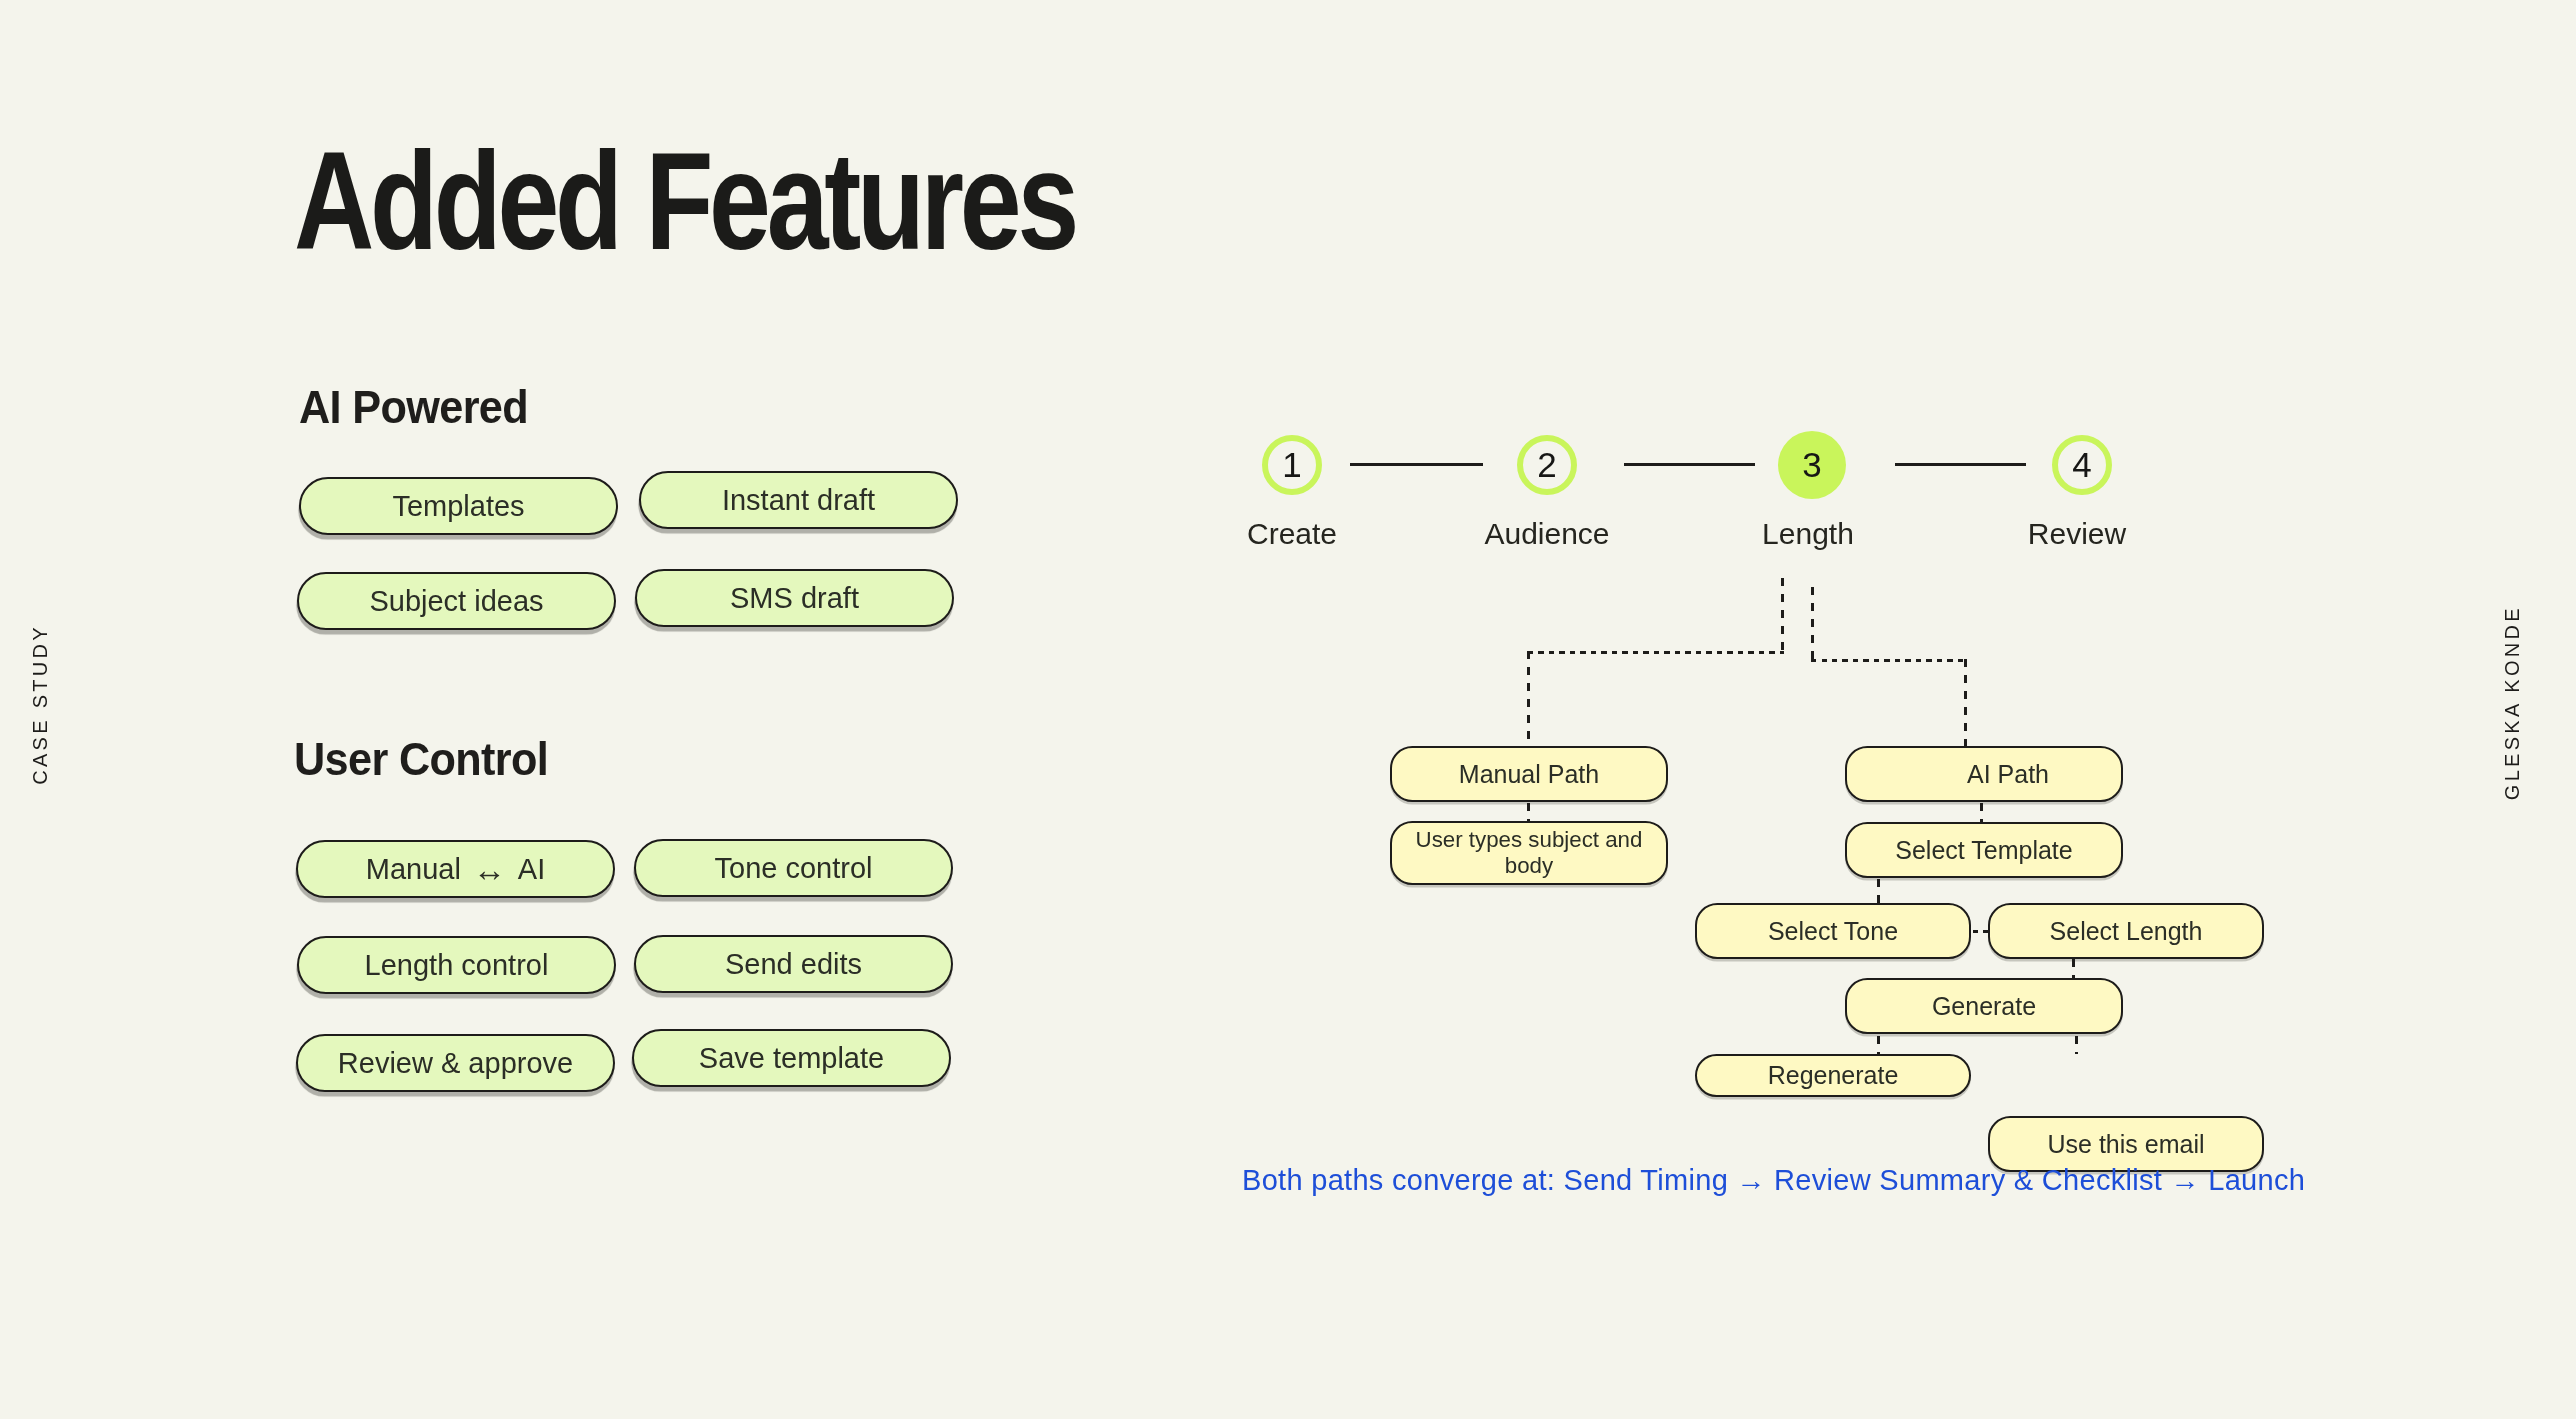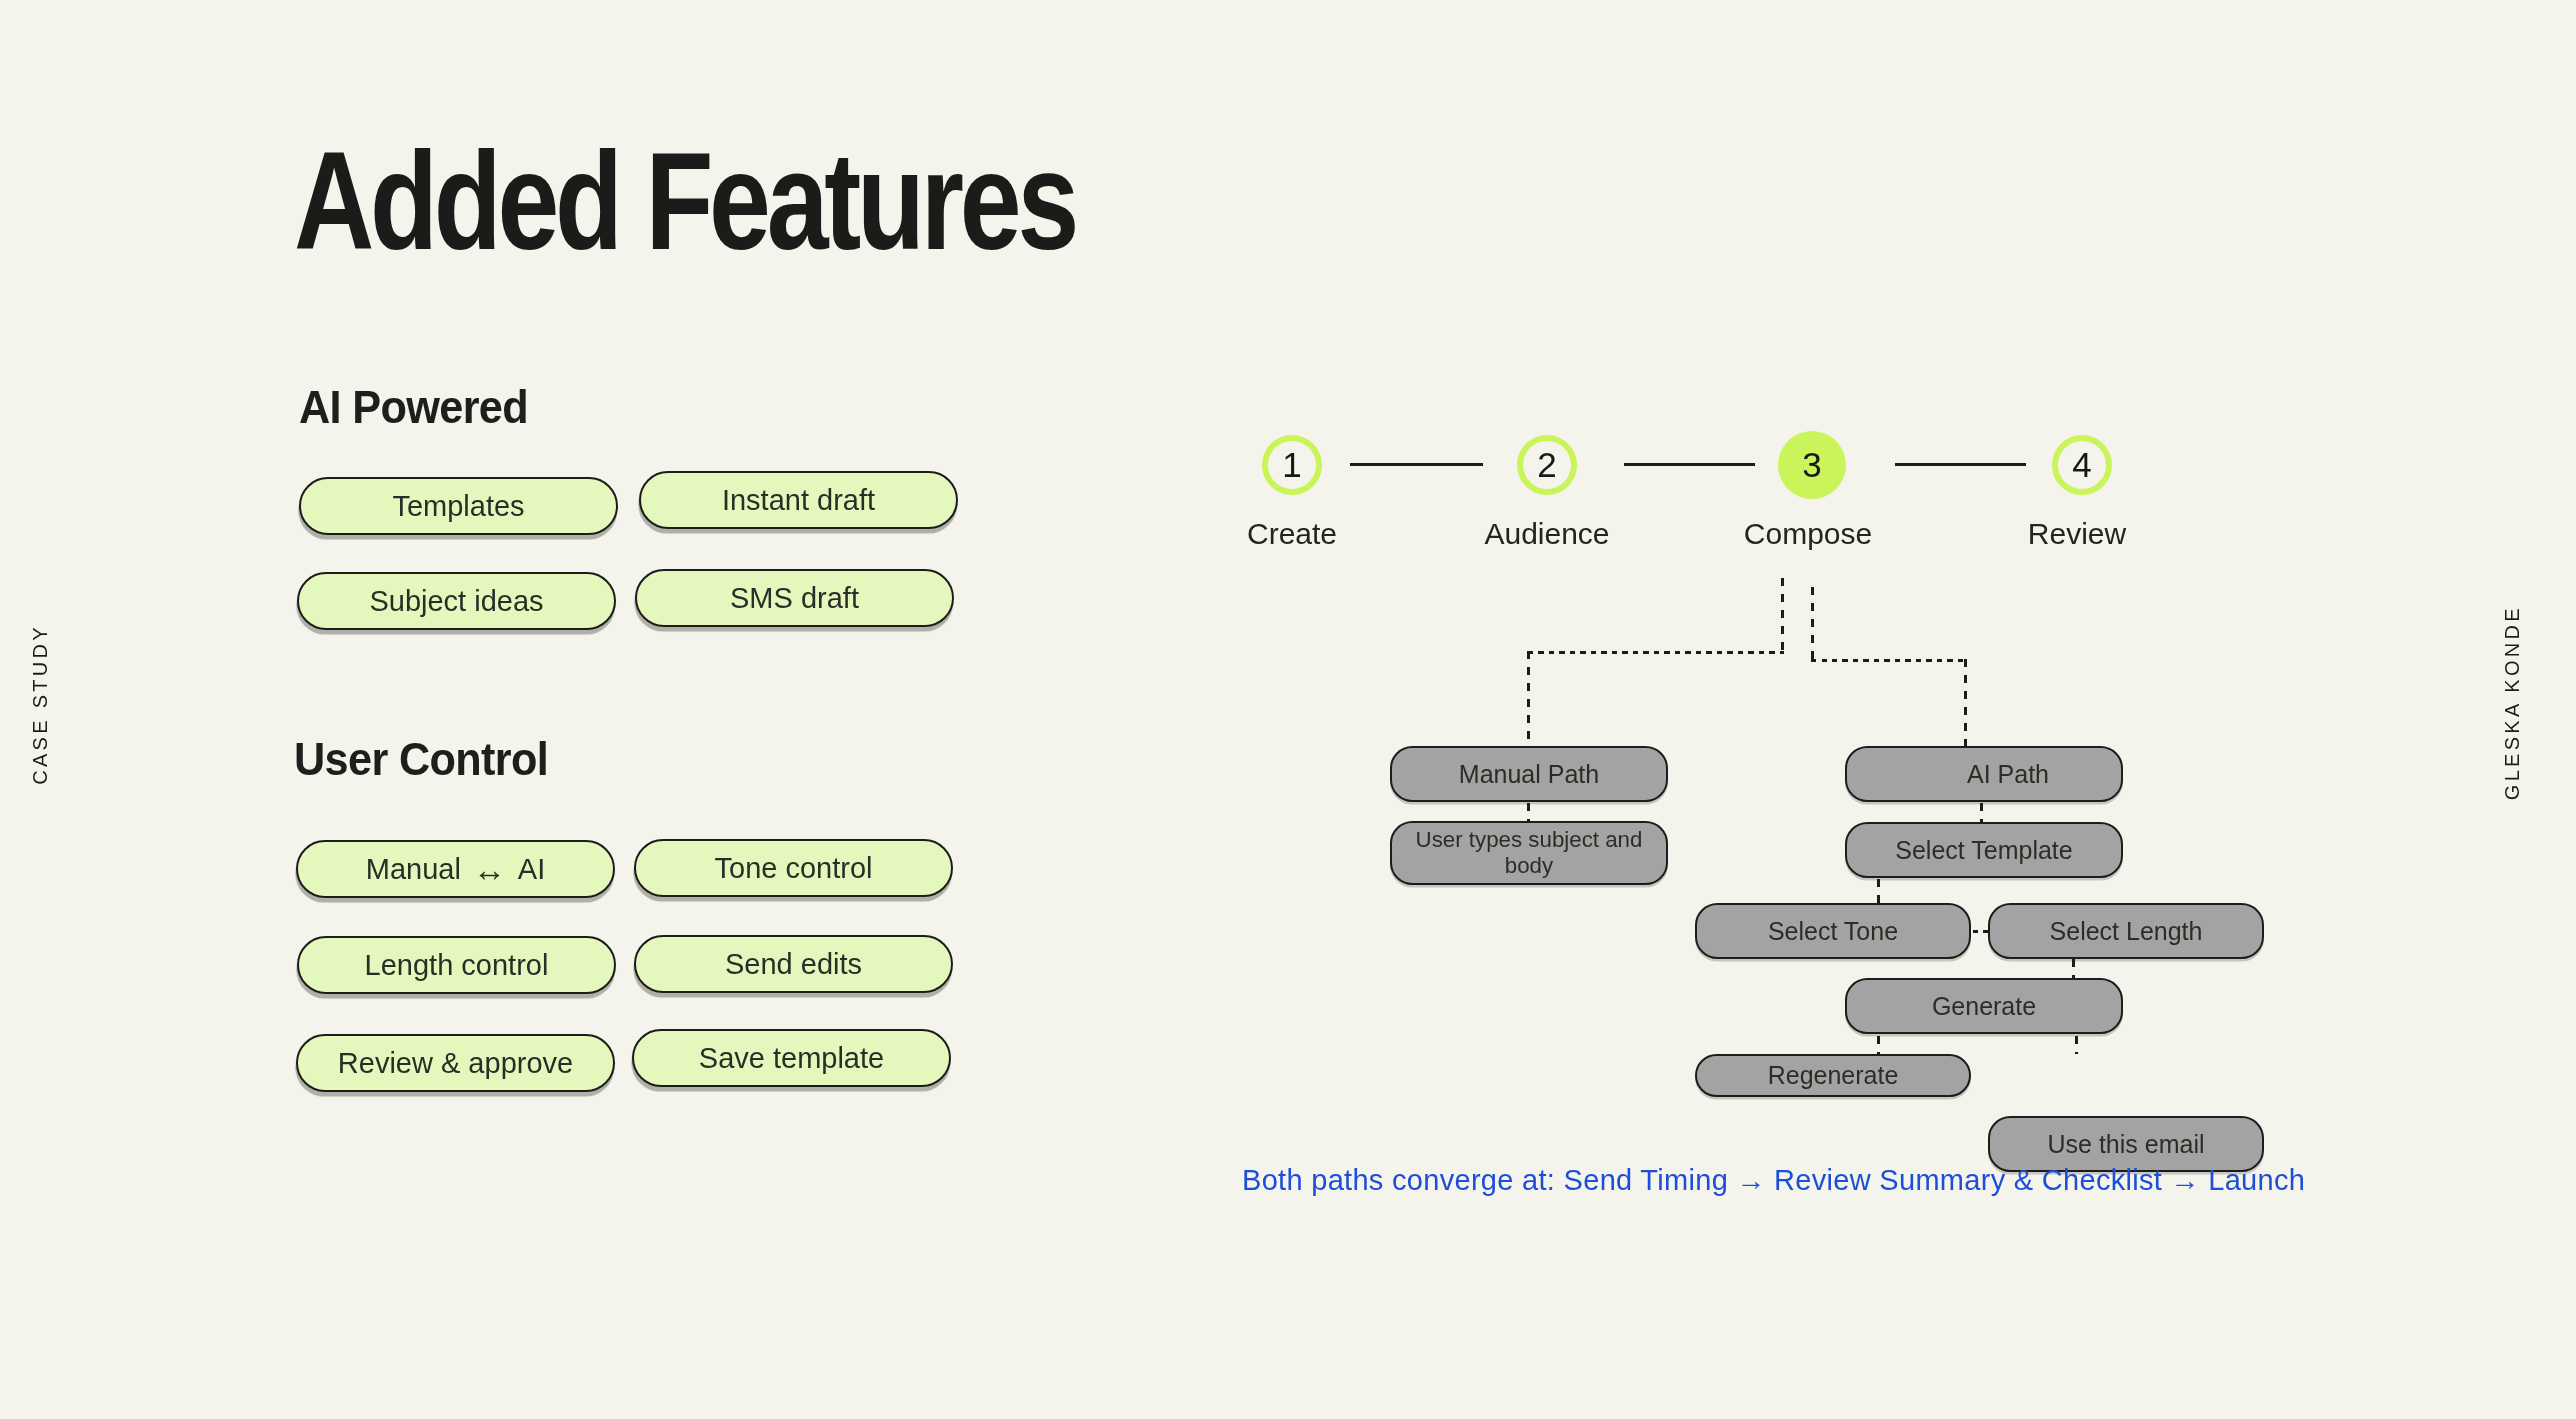--- a/index.html
+++ b/index.html
@@ -93,21 +93,21 @@
   #ca1{left:1980px;top:803px;height:19px;}
   #ct1{left:1877px;top:879px;height:24px;}
   #cth{left:1973px;top:930px;width:15px;}
   #cl1{left:2072px;top:959px;height:20px;}
   #cg1{left:1877px;top:1036px;height:18.4px;}
   #cg2{left:2075px;top:1036px;height:18.4px;}
 
   
   .fbox{
     position:absolute;box-sizing:border-box;
-    background:#a3a3a3;border:2px solid #1d1c1a;border-radius:22.3px;
+    background:#fef9c3;border:2px solid #1d1c1a;border-radius:22.3px;
     display:flex;align-items:center;justify-content:center;text-align:center;
     font-size:25px;color:#2b2e26;white-space:nowrap;
     box-shadow:0 2.6px 0 rgba(35,35,28,0.22);
   }
   #fb-manual-path    {left:1390px;top:746px;width:278px;height:56px;}
   #fb-ai-path        {left:1845px;top:746px;width:278px;height:56px;padding-left:48px;}
   #fb-user-types     {left:1390px;top:821px;width:278px;height:64px;
                       font-size:22.3px;line-height:1.15;white-space:normal;padding:0 18.4px;}
   #fb-select-template{left:1845px;top:822px;width:278px;height:56px;}
   #fb-select-tone    {left:1695px;top:903px;width:276px;height:56px;}
@@ -185,21 +185,21 @@
   </div>
   <div class="step-circle active" id="c3">
     <span>3</span>
   </div>
   <div class="step-circle" id="c4">
     <span>4</span>
   </div>
 
   <div class="step-label" id="lb1">Create</div>
   <div class="step-label" id="lb2">Audience</div>
-  <div class="step-label" id="lb3">Compose</div>
+  <div class="step-label" id="lb3">Length</div>
   <div class="step-label" id="lb4">Review</div>
 
   <div class="dash-v" id="cv1"></div>
   <div class="dash-v" id="cv2"></div>
   <div class="dash-h" id="chL"></div>
   <div class="dash-h" id="chR"></div>
   <div class="dash-v" id="cvL"></div>
   <div class="dash-v" id="cvR"></div>
   <div class="dash-v" id="cm1"></div>
   <div class="dash-v" id="ca1"></div>

